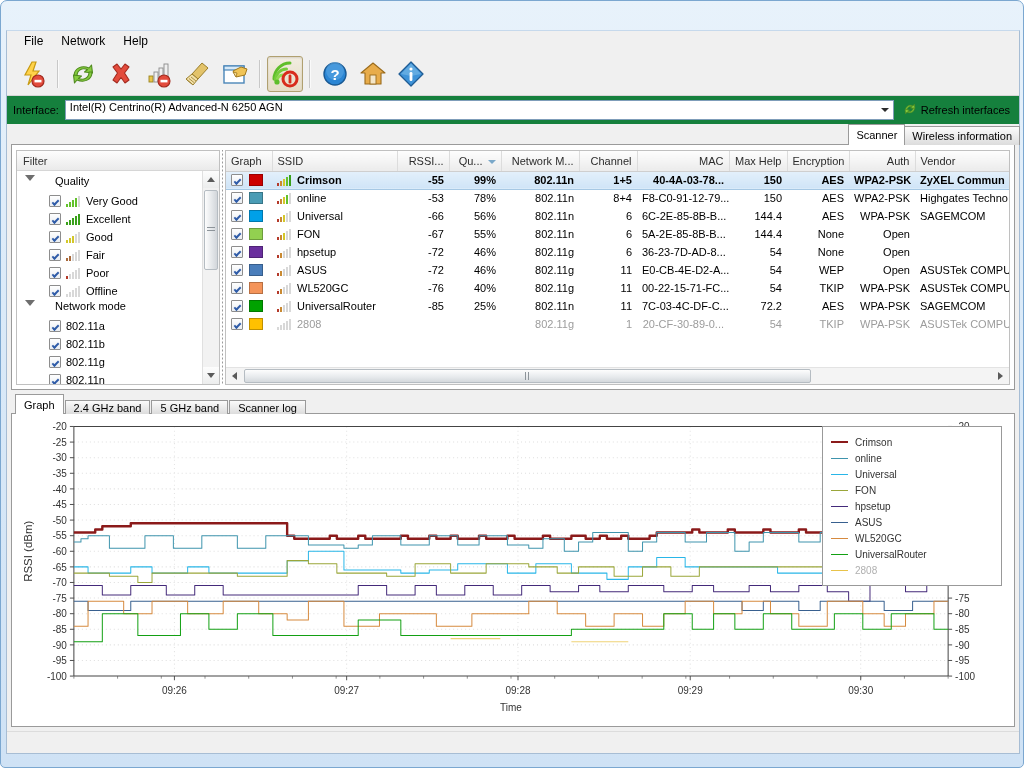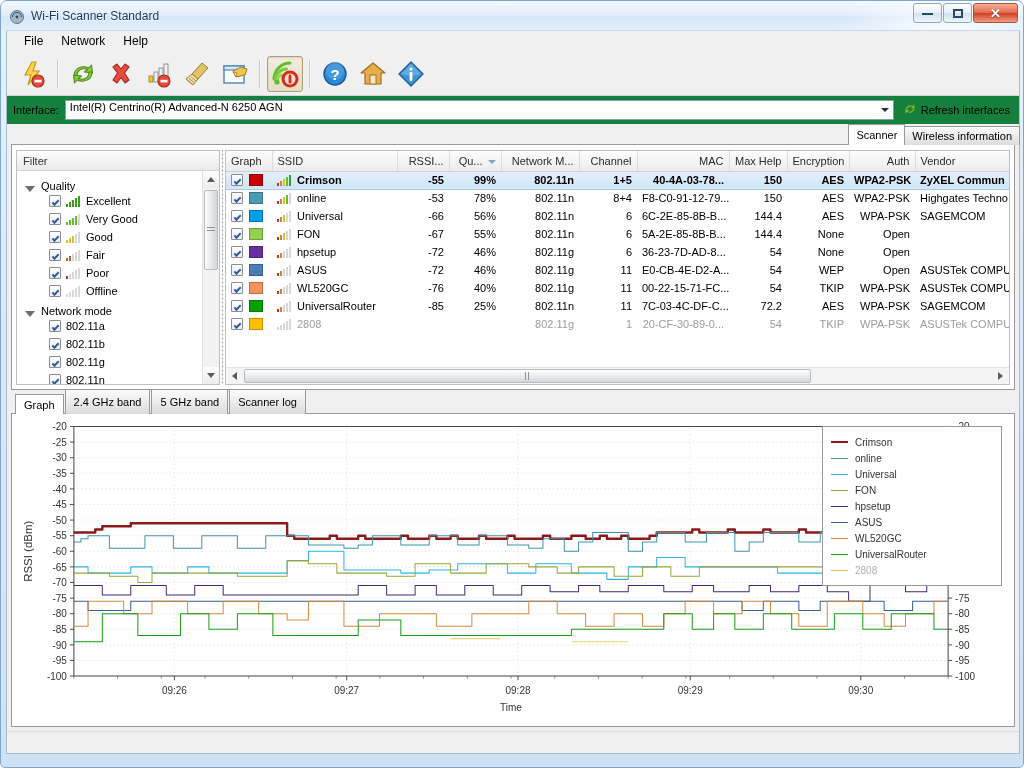--- a/index.html
+++ b/index.html
@@ -201,21 +201,21 @@
     display: flex; align-items: center;
     padding-left: 6px;
     font-size: 11px; color: #333;
   }
   #filter-body {
     flex: 1 1 auto; position: relative; overflow: hidden;
     background: #fff;
   }
   .filter-list { padding: 4px 0 0 4px; }
   .f-group {
-    display: flex; align-items: flex-end; gap: 6px;
+    display: flex; align-items: flex-start; gap: 20px;
     height: 17px; padding-left: 2px; font-size: 11px; color: #000;
   }
   .tri {
     width: 0; height: 0;
     border-left: 5px solid transparent;
     border-right: 5px solid transparent;
     border-top: 6px solid #6e6e6e;
     margin-left: 2px;
   }
   .f-item {
@@ -331,21 +331,21 @@
   #graph-tabs {
     height: 20px; flex: none;
     display: flex; align-items: flex-end;
     padding-left: 4px; position: relative;
   }
   #graph-tabs::after {
     content:""; position:absolute; left:0; right:0; bottom:0;
     border-bottom: 1px solid #9a9a9a;
   }
   .gtab {
-    height: 25px; padding: 0 8px;
+    height: 14px; padding: 0 8px;
     display: flex; align-items: center;
     font-size: 11px; color:#000;
     border: 1px solid #9a9a9a; border-bottom: none;
     background: linear-gradient(180deg,#fbfbfb,#dcdcdc);
     margin-right: 1px; position: relative; z-index: 1;
   }
   .gtab.active { height: 20px; background: #fff; z-index: 2; }
   #graph-body {
     flex: 1 1 auto; background: #fff;
     border: 1px solid #9a9a9a; border-top: none;
@@ -373,39 +373,20 @@
     height: 22px; flex: none;
     background: #f0f0f0;
     border-top: 1px solid #dcdcdc;
   }
 </style>
 </head>
 <body>
 
 <div id="window">
 
-  <div id="titlebar">
-    <span class="title-icon">
-      <svg width="16" height="16" viewBox="0 0 16 16">
-        <circle cx="8" cy="9" r="6.5" fill="#9fb7c9" stroke="#5d7990" stroke-width="1"></circle>
-        <path d="M3.5 9a4.5 4.5 0 0 1 9 0" fill="none" stroke="#3e5c73" stroke-width="1.2"></path>
-        <circle cx="8" cy="9" r="1.4" fill="#2e4a60"></circle>
-      </svg>
-    </span>
-    <span class="title-text">Wi-Fi Scanner Standard</span>
-    <div class="win-buttons">
-      <div class="win-btn">
-          <span class="glyph-min"></span>
-        </div>
-      <div class="win-btn">
-          <span class="glyph-max"></span>
-        </div>
-      <div class="win-btn close">✕</div>
-    </div>
-  </div>
 
   <div id="client">
 
     <div id="menubar">
       <div class="menu-item">File</div>
       <div class="menu-item">Network</div>
       <div class="menu-item">Help</div>
     </div>
 
     <div id="toolbar">
@@ -517,38 +498,38 @@
         <div class="panel-head">Filter</div>
         <div id="filter-body">
           <div class="filter-list" id="filter-list">
               <div class="f-group">
                 <span class="tri"></span>
                 <span>Quality</span>
               </div>
               <div class="f-item">
                 <span class="cb checked"></span>
                 <span class="bars">
+                  <i style="background: rgb(99, 194, 44);"></i>
+                  <i style="background: rgb(99, 194, 44);"></i>
+                  <i style="background: rgb(99, 194, 44);"></i>
+                  <i style="background: rgb(99, 194, 44);"></i>
+                  <i></i>
+                </span>
+                <span>Very Good</span>
+              </div>
+              <div class="f-item">
+                <span class="cb checked"></span>
+                <span class="bars">
                   <i style="background: rgb(58, 161, 27);"></i>
                   <i style="background: rgb(58, 161, 27);"></i>
                   <i style="background: rgb(58, 161, 27);"></i>
                   <i style="background: rgb(58, 161, 27);"></i>
                   <i style="background: rgb(58, 161, 27);"></i>
                 </span>
                 <span>Excellent</span>
-              </div>
-              <div class="f-item">
-                <span class="cb checked"></span>
-                <span class="bars">
-                  <i style="background: rgb(99, 194, 44);"></i>
-                  <i style="background: rgb(99, 194, 44);"></i>
-                  <i style="background: rgb(99, 194, 44);"></i>
-                  <i style="background: rgb(99, 194, 44);"></i>
-                  <i></i>
-                </span>
-                <span>Very Good</span>
               </div>
               <div class="f-item">
                 <span class="cb checked"></span>
                 <span class="bars">
                   <i style="background: rgb(211, 199, 43);"></i>
                   <i style="background: rgb(211, 199, 43);"></i>
                   <i style="background: rgb(211, 199, 43);"></i>
                   <i></i>
                   <i></i>
                 </span>

